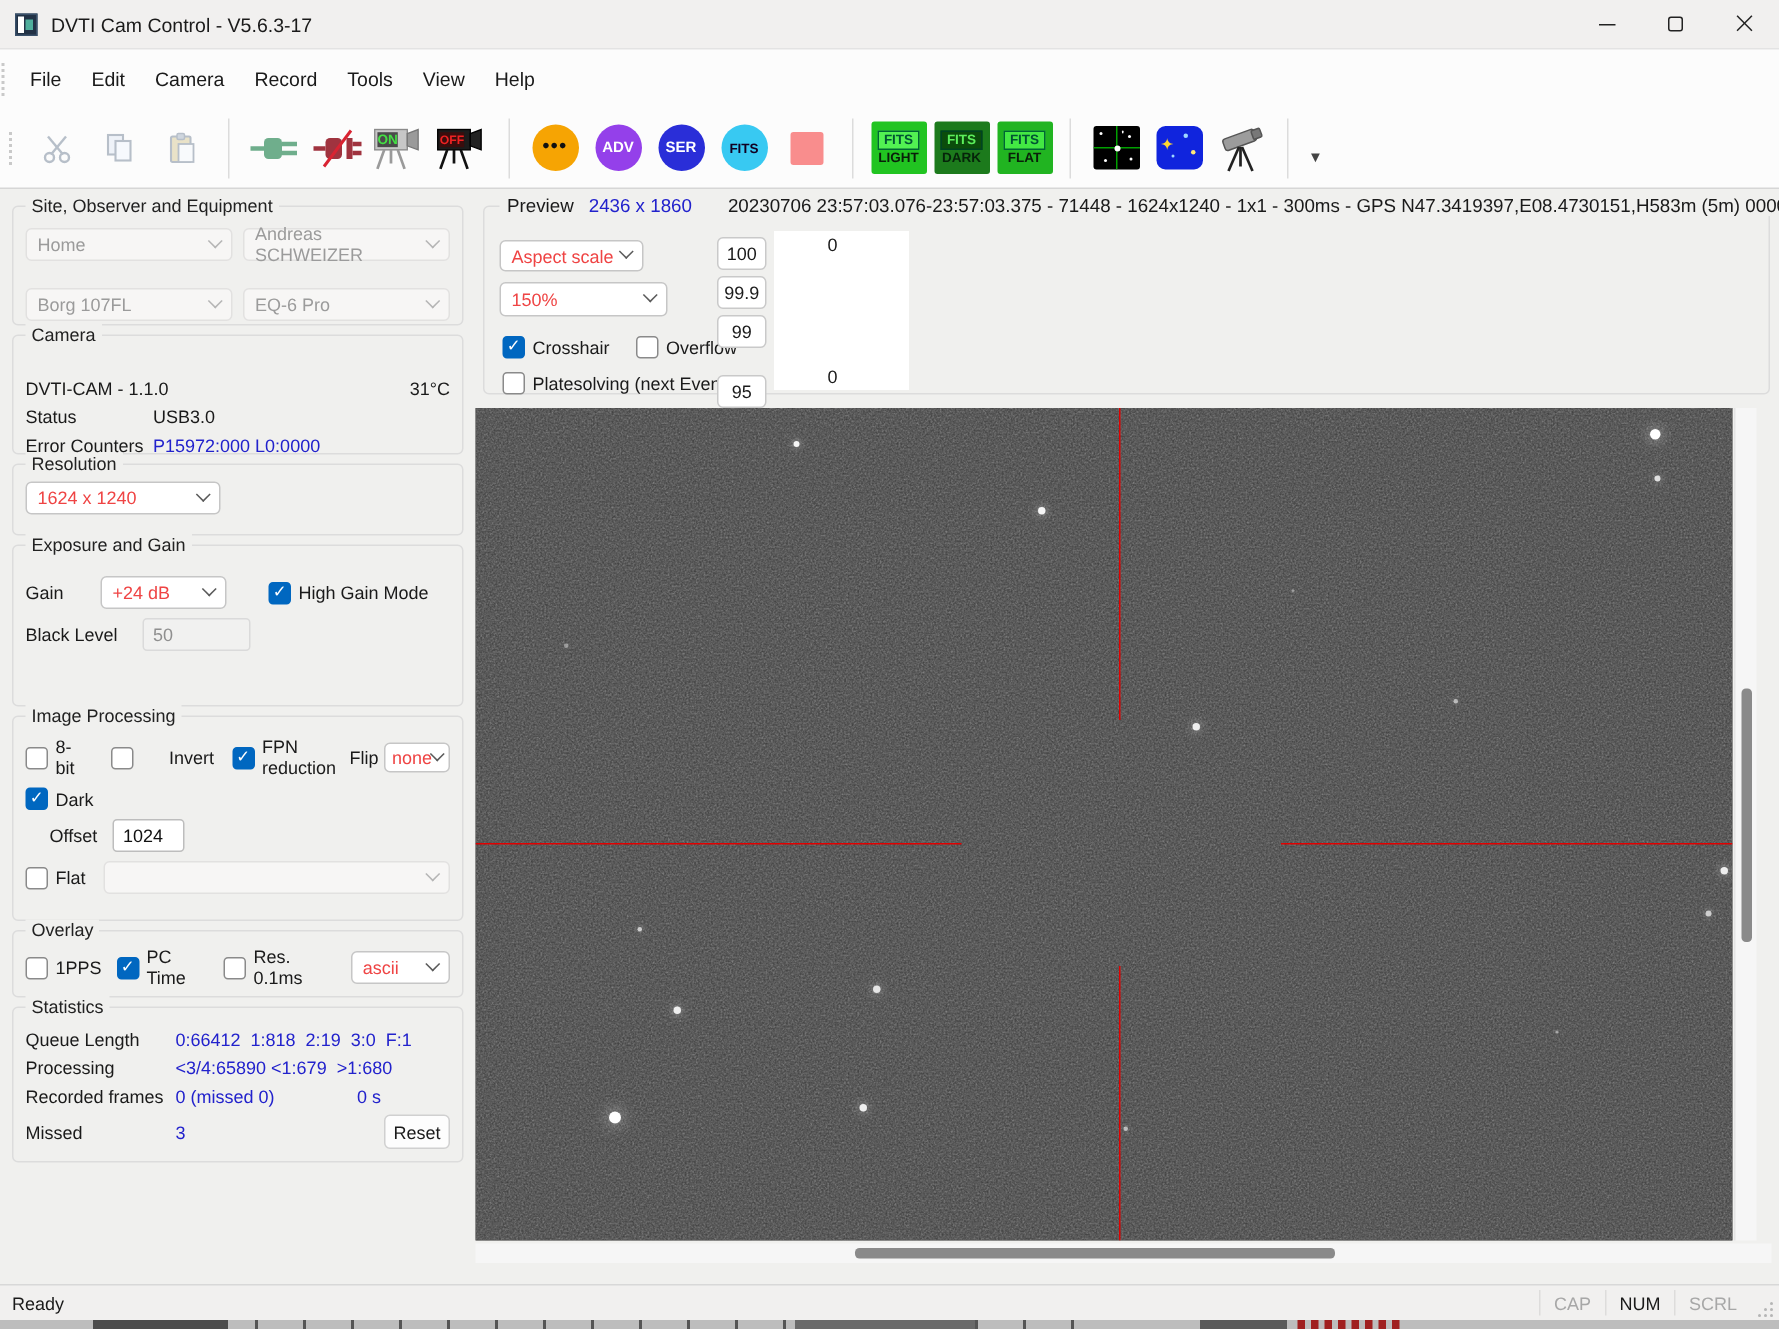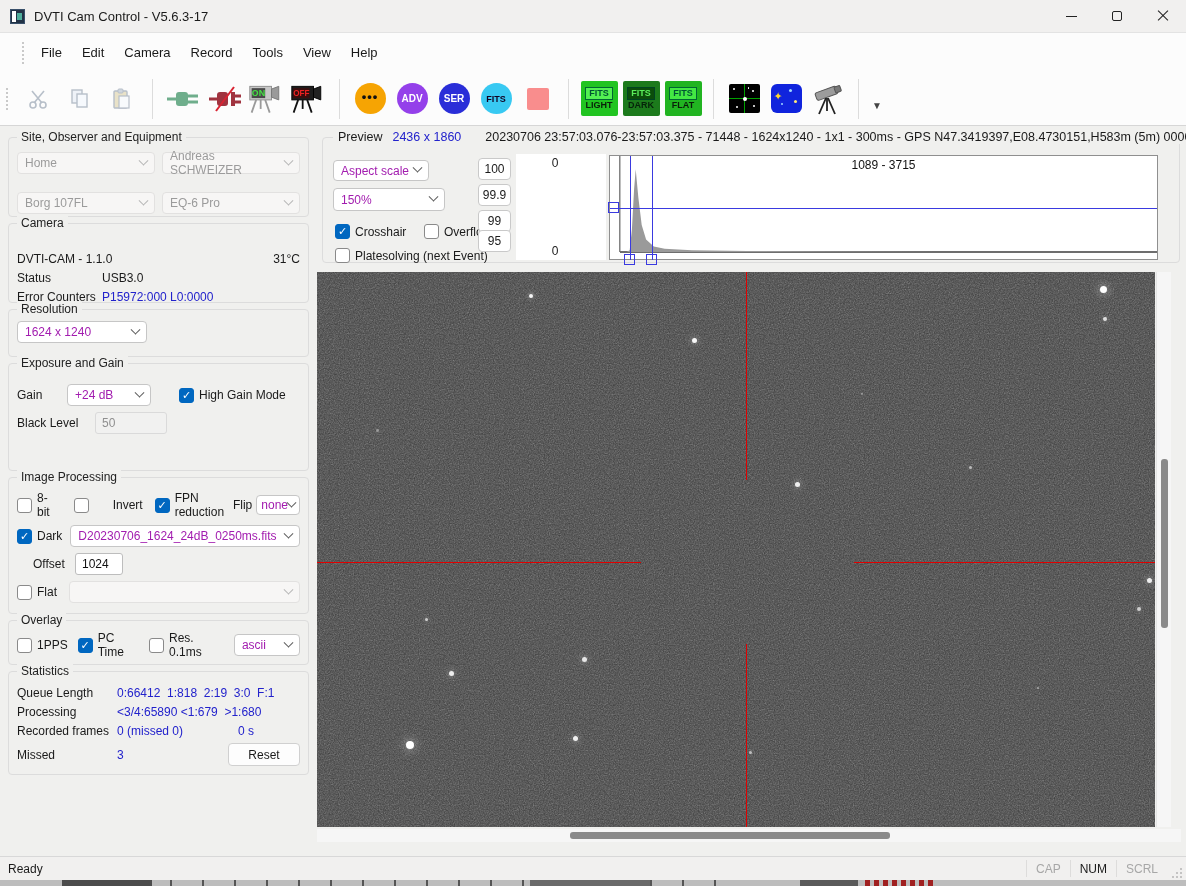--- a/index.html
+++ b/index.html
@@ -14,21 +14,21 @@
   .title-text { font-size:13px; color:#1a1a1a; }
   .win-btns { margin-left:auto; display:flex; height:100%; }
   .win-btn { width:46px; height:100%; display:flex; align-items:center; justify-content:center; position:relative; }
   .glyph-min { width:11px; height:1px; background:#222; }
   .glyph-max { width:10px; height:10px; border:1px solid #222; border-radius:2px; }
   .glyph-close { width:12px; height:12px; position:relative; }
   .glyph-close::before,.glyph-close::after { content:""; position:absolute; left:-1px; top:5px; width:14px; height:1px; background:#222; }
   .glyph-close::before { transform:rotate(45deg); } .glyph-close::after { transform:rotate(-45deg); }
 
   
-  .menubar { height:40px; background:#fcfcfc; border-top:1px solid #e3e3e3; display:flex; align-items:center; padding-left:22px; }
+  .menubar { height:40px; background:#fcfcfc; border-top:1px solid #e3e3e3; display:flex; align-items:center; padding-left:1px; }
   .gripper { width:3px; height:22px; border-left:2px dotted #c9c9c9; margin-right:6px; }
   .menu-item { padding:4px 10px; font-size:13px; cursor:default; }
 
   
   .toolbar { height:54px; background:#fcfcfc; border-bottom:1px solid #d6d6d6; display:flex; align-items:center; padding-left:6px; gap:4px; }
   .tb-sep { width:1px; height:40px; background:#dcdcdc; margin:0 7px; }
   .tb-btn { width:38px; height:44px; display:flex; align-items:center; justify-content:center; border-radius:4px; }
   .circle { width:31px; height:31px; border-radius:50%; display:flex; align-items:center; justify-content:center; font-weight:bold; }
   .c-dots { background:#f6a403; color:#111; font-size:13px; letter-spacing:1px; padding-bottom:4px; }
   .c-adv { background:#9440ea; color:#fff; font-size:10px; }
@@ -56,21 +56,21 @@
   
   .main { position:absolute; top:126px; left:0; width:1186px; height:730px; display:flex; background:#f0f0ee; }
   .left-pane { width:315px; padding:11px 6px 0 8px; flex:none; }
   .preview-pane { position:relative; width:871px; flex:none; }
 
   
   .gb { position:relative; border:1px solid #dcdcdc; border-radius:4px; margin-bottom:6px; padding:12px 8px 8px 8px; }
   .gb-title { position:absolute; top:-8px; left:8px; background:#f0f0ee; padding:0 4px; font-size:12px; color:#222; }
 
   
-  .combo { height:22px; background:#fff; border:1px solid #c6c6c6; border-radius:4px; display:flex; align-items:center; justify-content:space-between; padding:0 7px; font-size:12px; color:#a21caf; }
+  .combo { height:22px; background:#fff; border:1px solid #c6c6c6; border-radius:4px; display:flex; align-items:center; justify-content:space-between; padding:0 7px; font-size:12px; color:#ef4444; }
   .combo.disabled { background:#f7f6f5; border-color:#e2e1e0; color:#9b9b9b; }
   .chev { width:7px; height:7px; border-right:1.4px solid #5a5a5a; border-bottom:1.4px solid #5a5a5a; transform:rotate(45deg) translate(-2px,-2px); flex:none; }
   .combo.disabled .chev { border-color:#b5b5b5; }
   .tinput { height:22px; border:1px solid #bdbdbd; border-radius:3px; padding:0 6px; font-size:12px; font-family:inherit; background:#fff; color:#111; }
   .tinput:disabled { background:#f1f1f0; border-color:#dadada; color:#8f8f8f; }
   .spin { display:inline-flex; flex-direction:column; width:17px; height:24px; border:1px solid #c3c3c3; border-radius:3px; overflow:hidden; background:#fff; margin-left:4px; }
   .spin div { flex:1; display:flex; align-items:center; justify-content:center; }
   .spin div:first-child { border-bottom:1px solid #ddd; }
   .tri-up { width:0; height:0; border-left:3.5px solid transparent; border-right:3.5px solid transparent; border-bottom:4px solid #333; }
   .tri-down { width:0; height:0; border-left:3.5px solid transparent; border-right:3.5px solid transparent; border-top:4px solid #333; }
@@ -394,24 +394,20 @@
         <div class="combo" style="width:52px; height:20px; padding:0 4px;">
             <span>none</span>
             <span class="chev"></span>
           </div>
       </div>
       <div class="row">
         <span class="cb-row">
             <span class="cb checked">✓</span>
             <span class="cb-label">Dark</span>
           </span>
-        <div class="combo" style="flex:1; margin-left:8px;">
-            <span>D20230706_1624_24dB_0250ms.fits</span>
-            <span class="chev"></span>
-          </div>
       </div>
       <div class="row">
         <span style="width:42px; margin-left:16px;">Offset</span>
         <input class="tinput" style="width: 48px;" value="1024">
       </div>
       <div class="row">
         <span class="cb-row">
             <span class="cb"></span>
             <span class="cb-label">Flat</span>
           </span>
@@ -460,21 +456,21 @@
           </div>
           <div class="stat-row">
             <span class="stat-label">Recorded frames</span>
             <span class="stat-value">0 (missed 0)</span>
             <span class="stat-extra">0 s</span>
           </div>
         </div>
       <div class="stat-row">
         <span class="stat-label">Missed</span>
         <span class="stat-value">3</span>
-        <span class="btn" style="width:72px; flex:none;">Reset</span>
+        <span class="btn" style="width:44px; flex:none;">Reset</span>
       </div>
     </div>
   </div>
 
   <div class="preview-pane">
 
     <div class="gb-preview">
       <div class="pv-legend">
         <span>Preview</span>
         <span class="blue">2436 x 1860</span>
@@ -499,42 +495,28 @@
       </span>
       <span class="cb-row" style="position:absolute; left:12px; top:110px;">
         <span class="cb"></span>
         <span class="cb-label">Platesolving (next Event)</span>
       </span>
 
       <div id="pct-col">
           <div class="pct-btn" style="left: 155px; top: 20px;">100</div>
           <div class="pct-btn" style="left: 155px; top: 46px;">99.9</div>
           <div class="pct-btn" style="left: 155px; top: 72px;">99</div>
-          <div class="pct-btn" style="left: 155px; top: 92px;">95</div>
+          <div class="pct-btn" style="left: 155px; top: 112px;">95</div>
         </div>
 
       <div class="white-box">
         <span class="wb0" style="top:2px;">0</span>
         <span class="wb0" style="bottom:2px;">0</span>
       </div>
 
-      <div class="hist">
-        <svg id="hist-svg" width="547" height="103" viewBox="0 0 547 103">
-          <line id="hist-axis" y1="0" y2="96" stroke="#444" stroke-width="1" x1="9.846" x2="9.846"></line>
-          <line x1="10" y1="96" x2="547" y2="96" stroke="#6e6e6e" stroke-width="2"></line>
-          <path id="hist-path" fill="#9a9a9a" stroke="none" d="M 0 96 L 0.0 96.0 L 16.4 96.0 L 19.7 94.2 L 21.9 73.5 L 24.1 33.0 L 25.7 13.2 L 28.4 42.0 L 31.7 69.0 L 36.1 83.4 L 43.8 90.6 L 54.7 92.8 L 82.0 94.2 L 136.8 94.9 L 218.8 95.5 L 328.2 96.0 L 547.0 96.0 L 547 96 Z"></path>
-        </svg>
-        <span class="hist-label">1089 - 3715</span>
-        <div class="hist-vline" id="histV1" style="left: 19.692px;"></div>
-        <div class="hist-vline" id="histV2" style="left: 41.8455px;"></div>
-        <div class="hist-hline" id="histH" style="top: 51.5px;"></div>
-        <div class="handle" id="hH" style="left: -2px; top: 45.5px;"></div>
-        <div class="handle" id="hV1" style="left: 13.692px; top: 98px;"></div>
-        <div class="handle" id="hV2" style="left: 35.8455px; top: 98px;"></div>
-      </div>
     </div>
 
     <div class="img-area">
       <svg width="838" height="555" preserveAspectRatio="none" style="position:absolute; left:0; top:0;">
         <filter id="grain">
           <feTurbulence type="fractalNoise" baseFrequency="0.8" numOctaves="2" seed="11" stitchTiles="stitch"></feTurbulence>
           <feColorMatrix type="saturate" values="0"></feColorMatrix>
         </filter>
         <rect width="838" height="555" fill="#3b3b3b"></rect>
         <rect width="838" height="555" filter="url(#grain)" opacity="0.5"></rect>

